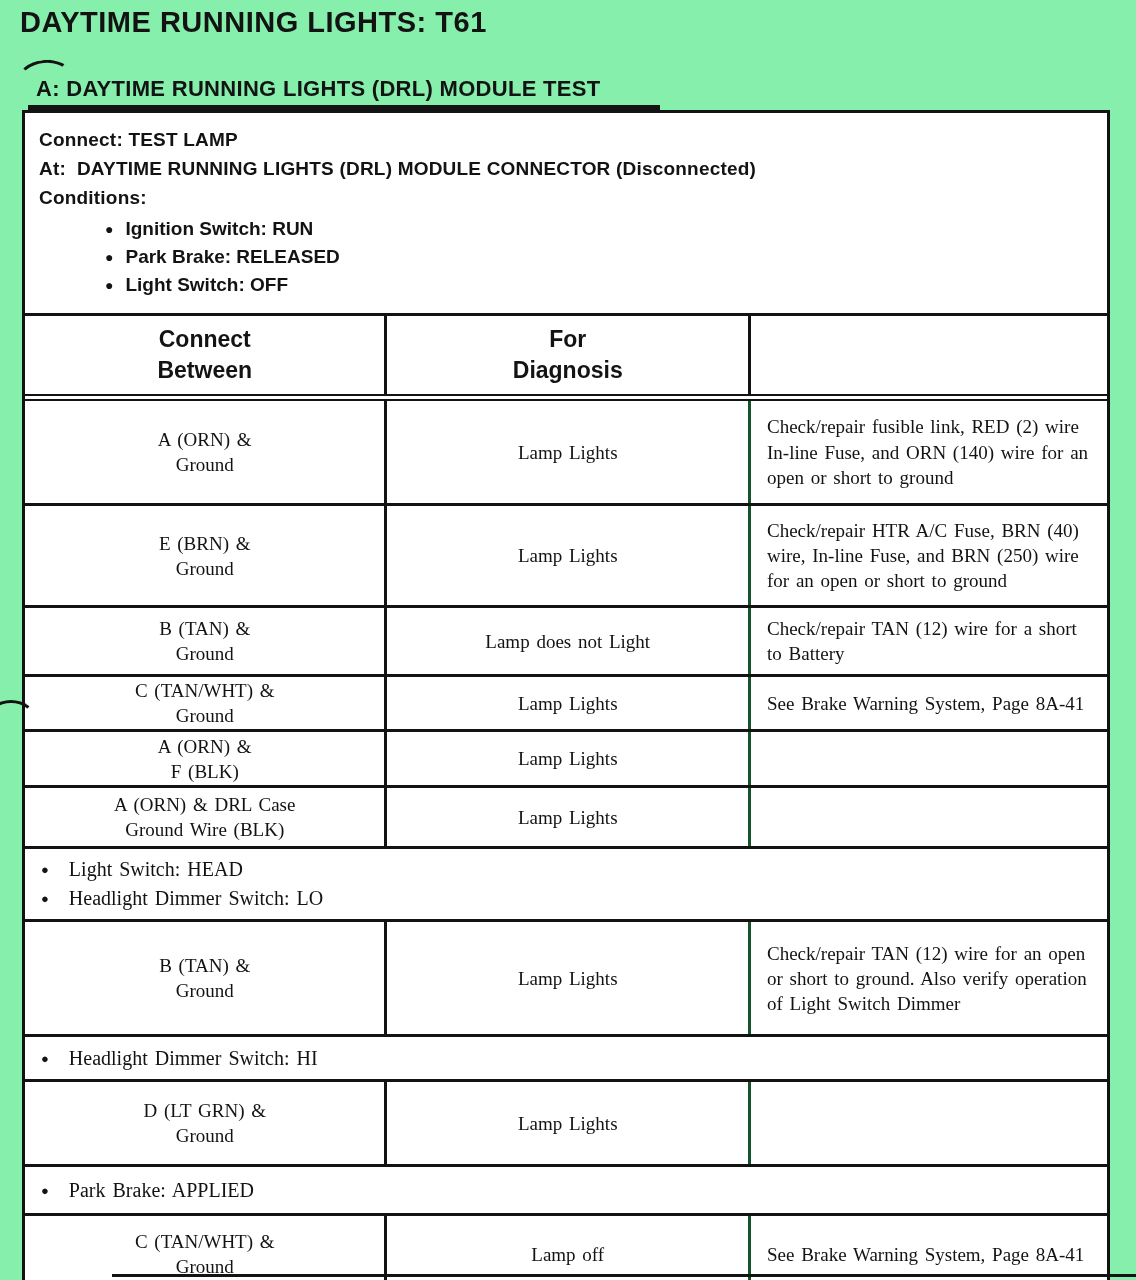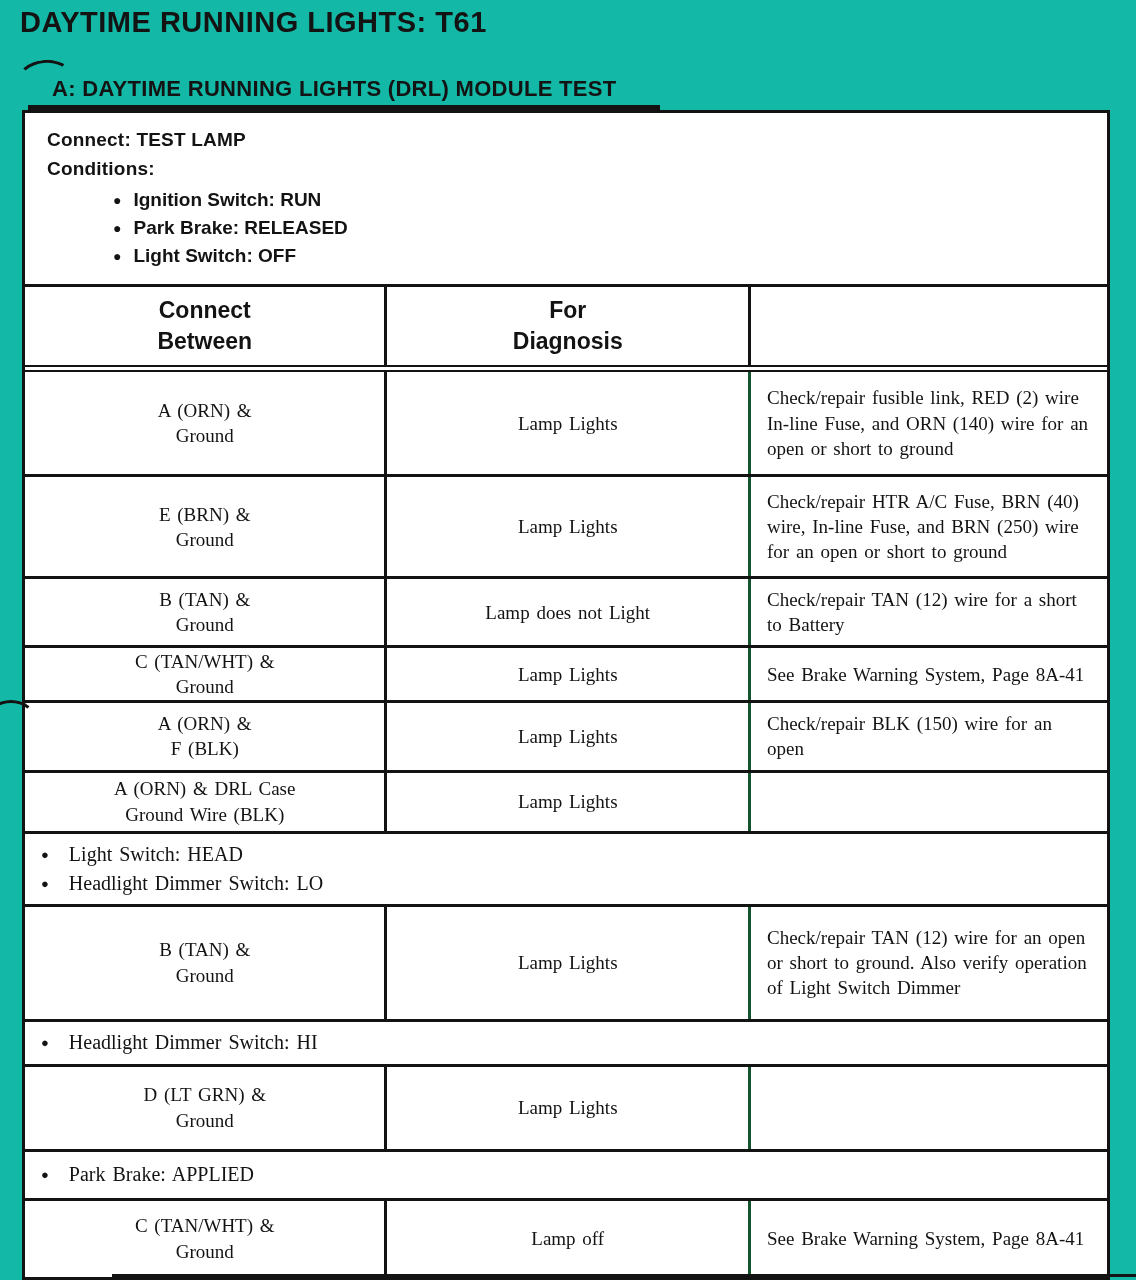--- a/index.html
+++ b/index.html
@@ -1,47 +1,47 @@
 <!DOCTYPE html>
 <html><head>
 <meta charset="utf-8">
 <style>
   html,body{margin:0;padding:0;background:#f4f4f2;}
   .page{
     position:relative;
     width:1136px;height:1280px;
-    background:#14b8a6;
+    background:#86efac;
     color:#131313;
     overflow:hidden;
     font-family:"Liberation Serif","DejaVu Serif",serif;
   }
   
   .page-title{
     position:absolute;left:20px;top:6px;margin:0;
     font-family:"Liberation Sans","DejaVu Sans",sans-serif;
     font-weight:bold;font-size:29px;letter-spacing:.5px;
   }
   .section-heading{
-    position:absolute;left:52px;top:76px;margin:0;
+    position:absolute;left:36px;top:76px;margin:0;
     font-family:"Liberation Sans","DejaVu Sans",sans-serif;
     font-weight:bold;font-size:22px;letter-spacing:.3px;
   }
   .heading-underline{
     position:absolute;left:28px;top:105px;width:632px;height:5px;
     background:#131313;
   }
   
   .tbl{
     position:absolute;left:22px;top:110px;width:1082px;
     border:3px solid #131313;
     background:#fff;
     display:flex;flex-direction:column;
   }
   
-  .setup{padding:8px 0 10px 22px;border-bottom:3px solid #131313;}
+  .setup{padding:8px 0 10px 14px;border-bottom:3px solid #131313;}
   .setup-line{
     font-family:"Liberation Sans","DejaVu Sans",sans-serif;
     font-weight:bold;font-size:19px;line-height:1.0;
     margin:9px 0 10px 0;letter-spacing:.2px;white-space:pre;
   }
   .setup-bullets{margin-top:12px;}
   .setup-bullet{
     font-family:"Liberation Sans","DejaVu Sans",sans-serif;
     font-weight:bold;font-size:19px;line-height:1.0;
     margin:0 0 9px 66px;display:flex;align-items:center;
@@ -111,20 +111,21 @@
 
   <h1 class="page-title">DAYTIME RUNNING LIGHTS: T61</h1>
 
   <h2 class="section-heading">A: DAYTIME RUNNING LIGHTS (DRL) MODULE TEST</h2>
   <div class="heading-underline"></div>
 
   <div class="tbl">
 
     <div class="setup">
       <div class="setup-line">Connect: TEST LAMP</div>
+      <div class="setup-line">At:  DAYTIME RUNNING LIGHTS (DRL) MODULE CONNECTOR (Disconnected)</div>
       <div class="setup-line">Conditions:</div>
       <div class="setup-bullets" id="setup-bullets">
           <div class="setup-bullet">
             <span class="dot">●</span>
             <span>Ignition Switch: RUN</span>
           </div>
           <div class="setup-bullet">
             <span class="dot">●</span>
             <span>Park Brake: RELEASED</span>
           </div>
@@ -163,21 +164,20 @@
       <div class="row data">
         <div class="cell connect">C (TAN/WHT) &amp;
 Ground</div>
         <div class="cell result">Lamp Lights</div>
         <div class="cell diagnosis">See Brake Warning System, Page 8A-41</div>
       </div>
       <div class="row data">
         <div class="cell connect">A (ORN) &amp;
 F (BLK)</div>
         <div class="cell result">Lamp Lights</div>
-        <div class="cell diagnosis">Check/repair BLK (150) wire for an open</div>
       </div>
       <div class="row data">
         <div class="cell connect">A (ORN) &amp; DRL Case
 Ground Wire (BLK)</div>
         <div class="cell result">Lamp Lights</div>
       </div>
       <div class="row section">
         <div class="section-line">
           <span class="dot">●</span>
           <span>Light Switch: HEAD</span>

